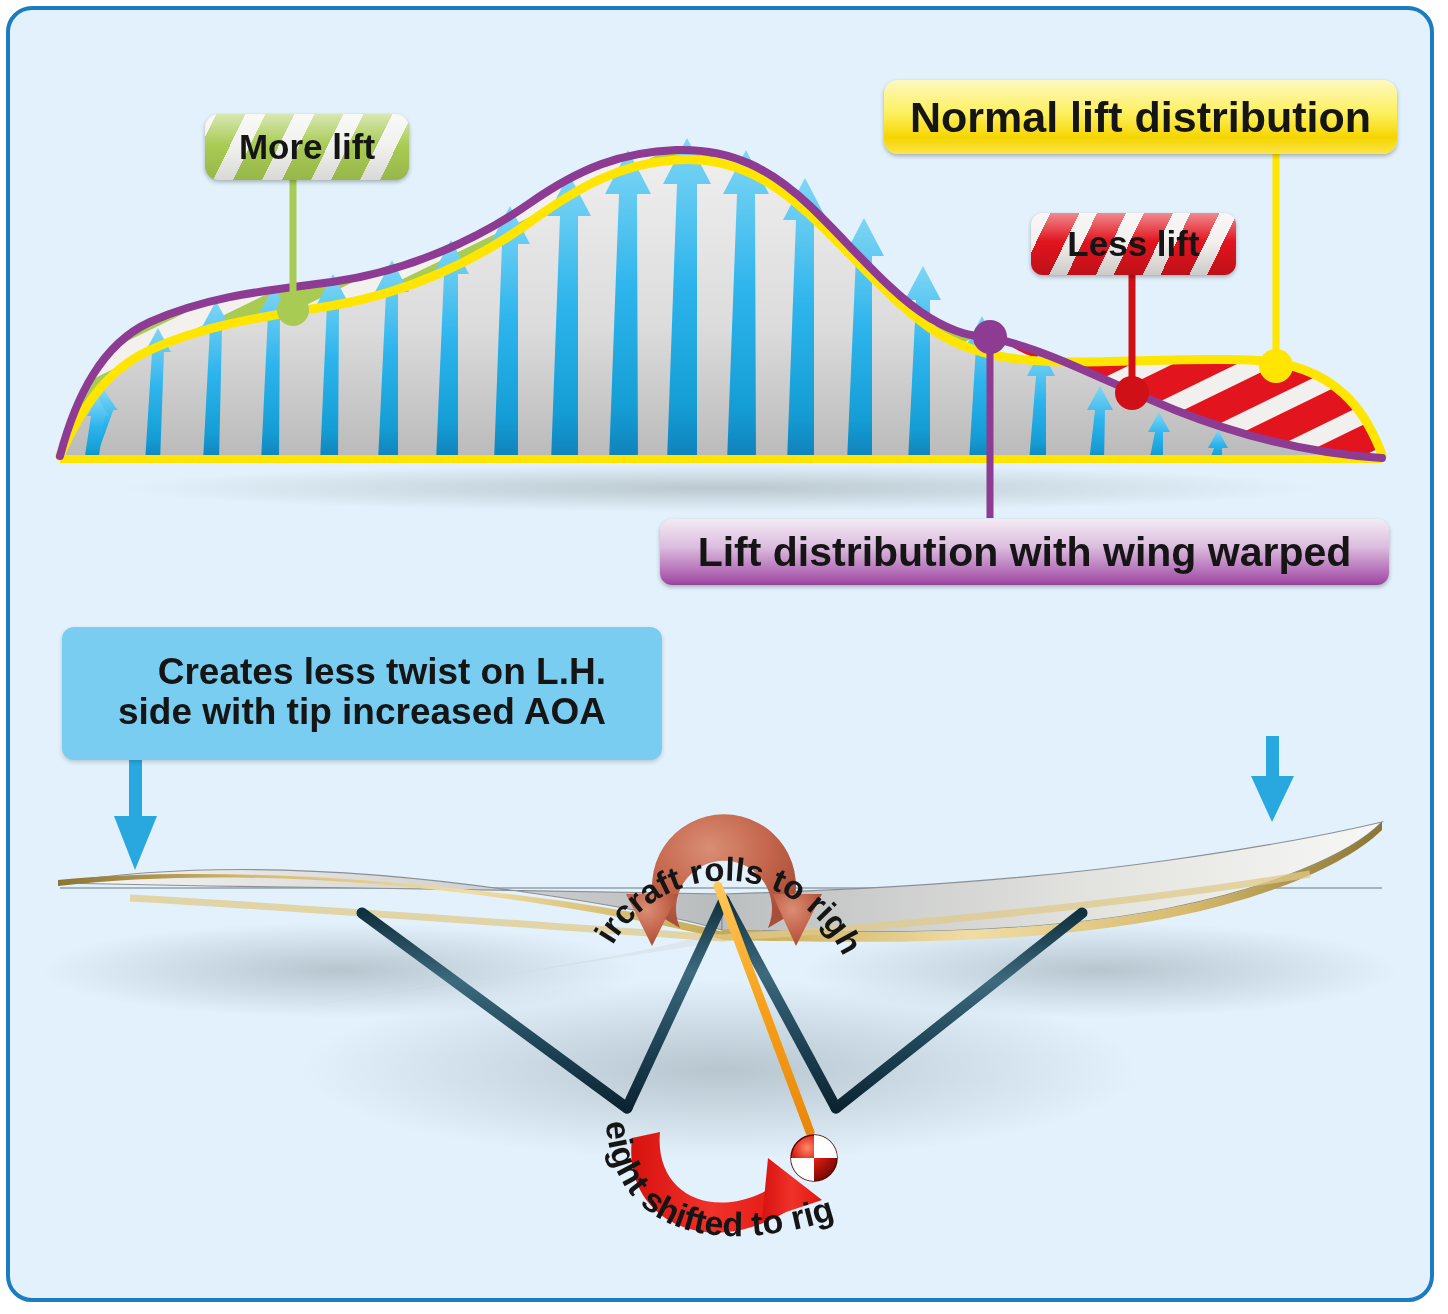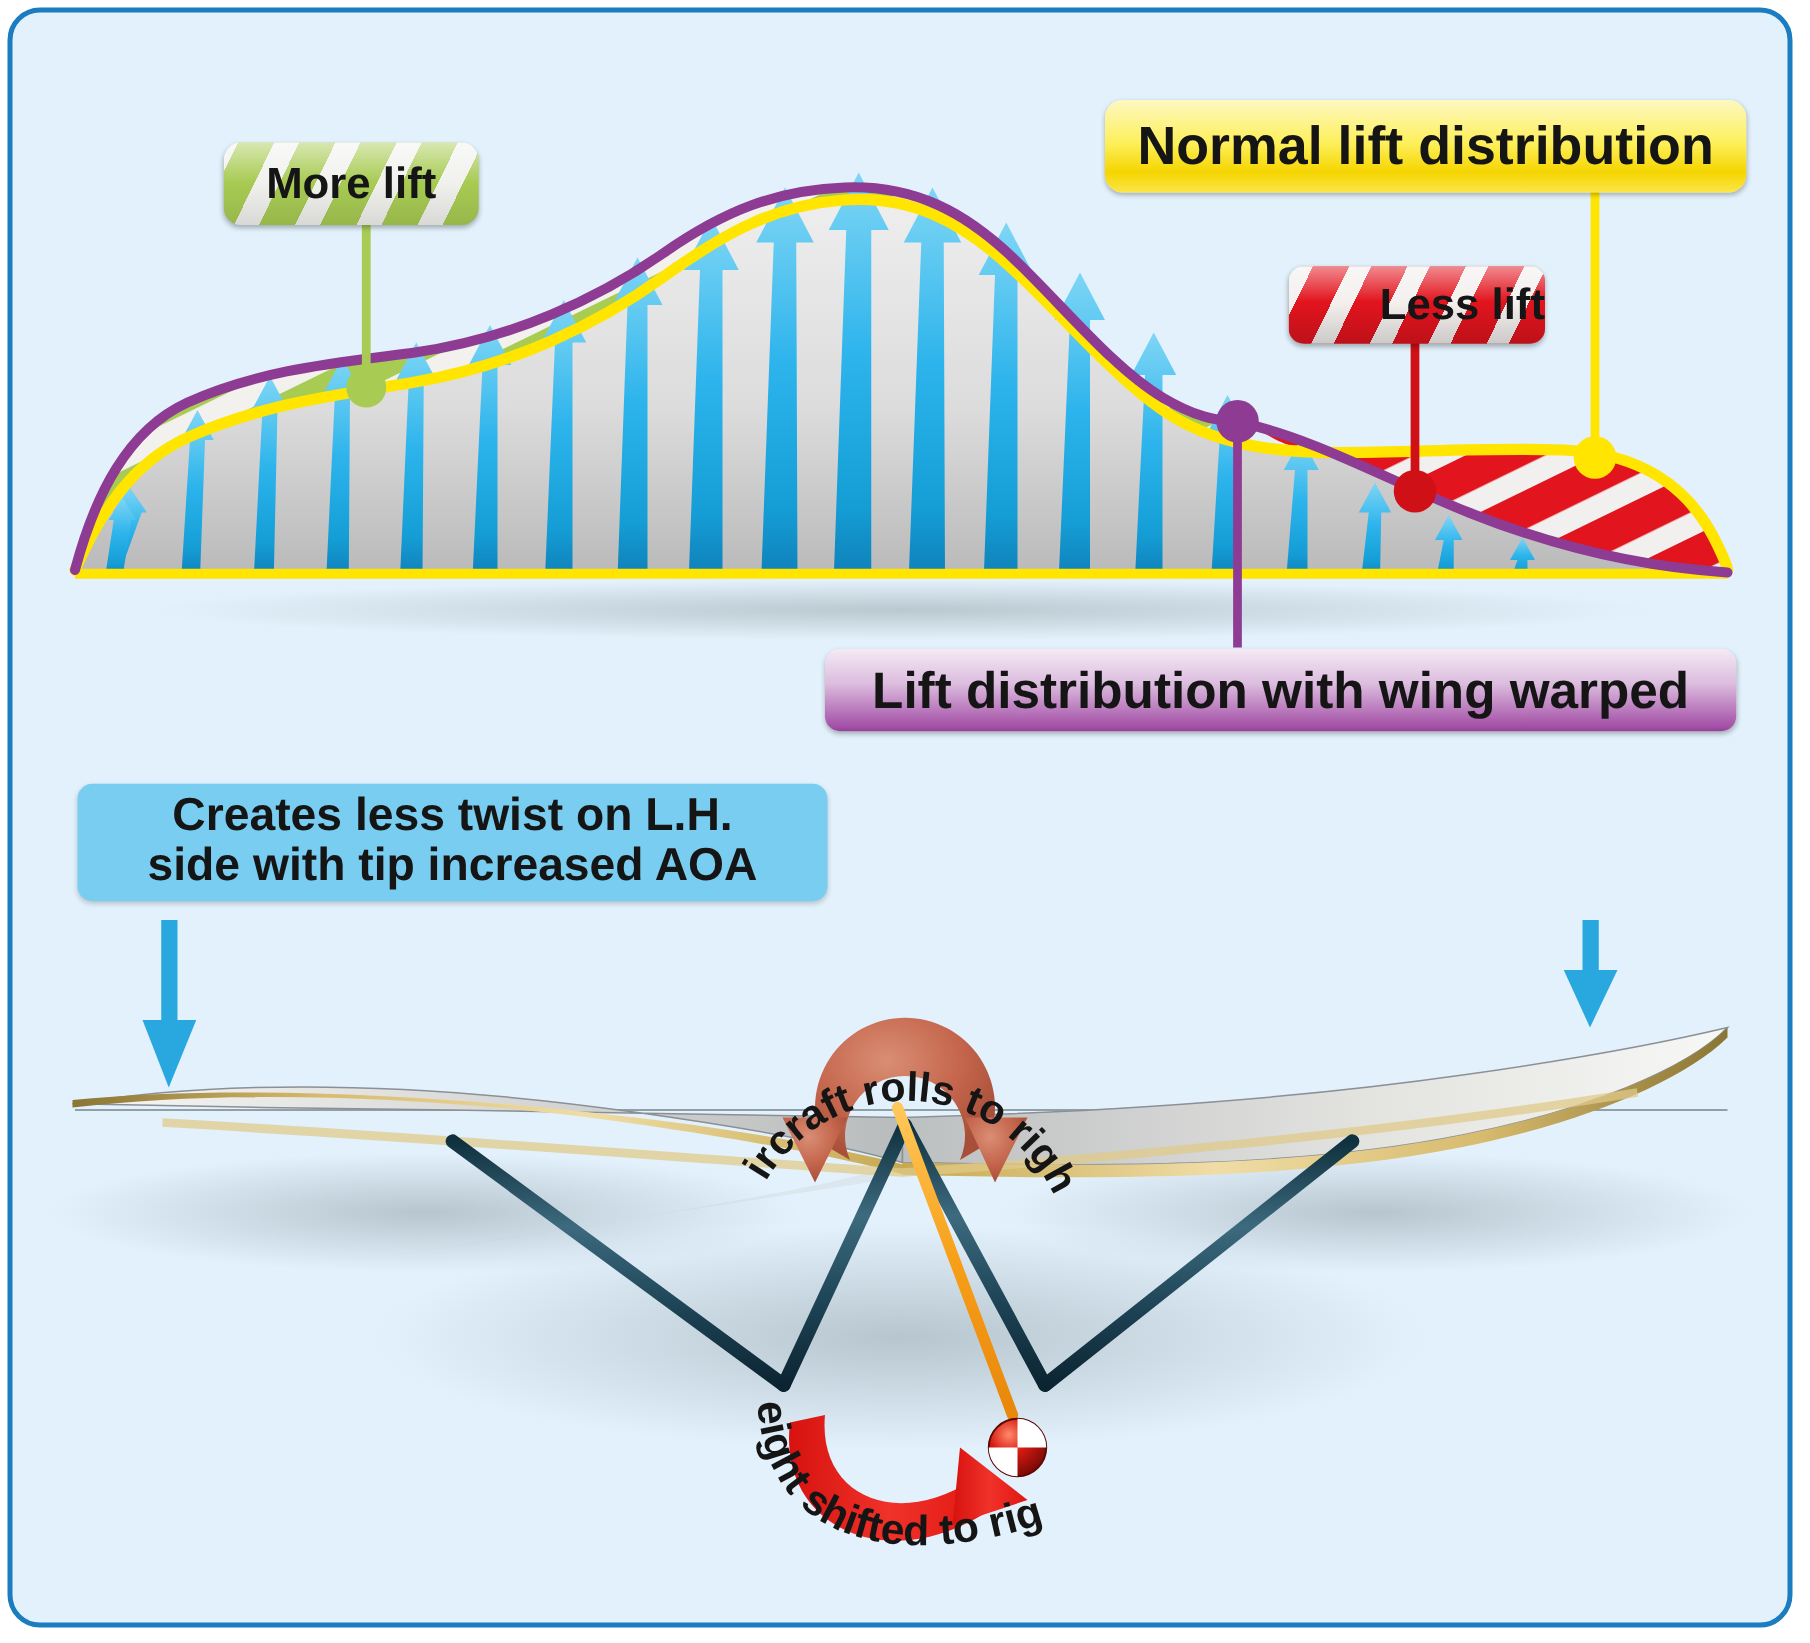--- a/index.html
+++ b/index.html
@@ -28,21 +28,21 @@
     border-radius:12px;
     box-sizing:border-box;
     text-align:center;
     line-height:1.08;
     white-space:pre-line;
     box-shadow:0 2px 4px rgba(0,0,0,.28);
   }
   .chip span{position:relative;z-index:3;display:block;}
 
   #chip-more-lift{
-    left:169px;top:104px;width:204px;height:66px;
+    left:195px;top:104px;width:204px;height:66px;
     font-size:35px;
     background:
       repeating-linear-gradient(-64deg,
         #a8cb53 0px,#a8cb53 26px,
         #f1f1ee 26px,#f1f1ee 44px),
       #a8cb53;
     border-radius:14px;
   }
   #chip-more-lift::after{
     content:"";position:absolute;inset:0;border-radius:14px;
@@ -52,21 +52,20 @@
 
   #chip-less-lift{
     left:1021px;top:203px;width:205px;height:62px;
     font-size:35px;
     background:
       repeating-linear-gradient(-64deg,
         #e2141e 0px,#e2141e 26px,
         #f3f0ee 26px,#f3f0ee 42px),
       #e2141e;
     border-radius:12px;
-    justify-content:flex-end;
   }
   #chip-less-lift::after{
     content:"";position:absolute;inset:0;border-radius:12px;
     background:linear-gradient(180deg,rgba(255,255,255,.5) 0%,rgba(255,255,255,0) 46%,rgba(0,0,0,.16) 100%);
     z-index:2;pointer-events:none;
   }
 
   #chip-normal{
     left:874px;top:70px;width:513px;height:74px;
     font-size:43px;
@@ -82,21 +81,21 @@
     text-align:right;
   }
 
   .chip-blue{
     background:#79cdf0;
     border-radius:12px;
     font-size:37px;
     box-shadow:0 2px 4px rgba(0,0,0,.18);
     padding:4px 14px 8px 14px;
   }
-  #chip-lh{left:52px;top:617px;width:600px;height:94px;}
+  #chip-lh{left:52px;top:617px;width:600px;height:133px;text-align:right;}
   #chip-rh{left:749px;top:617px;width:624px;height:109px;}
 
   
   .arc-text{
     font-family:"Liberation Sans",sans-serif;
     font-weight:700;
     fill:#151515;
   }
 </style>
 </head>

